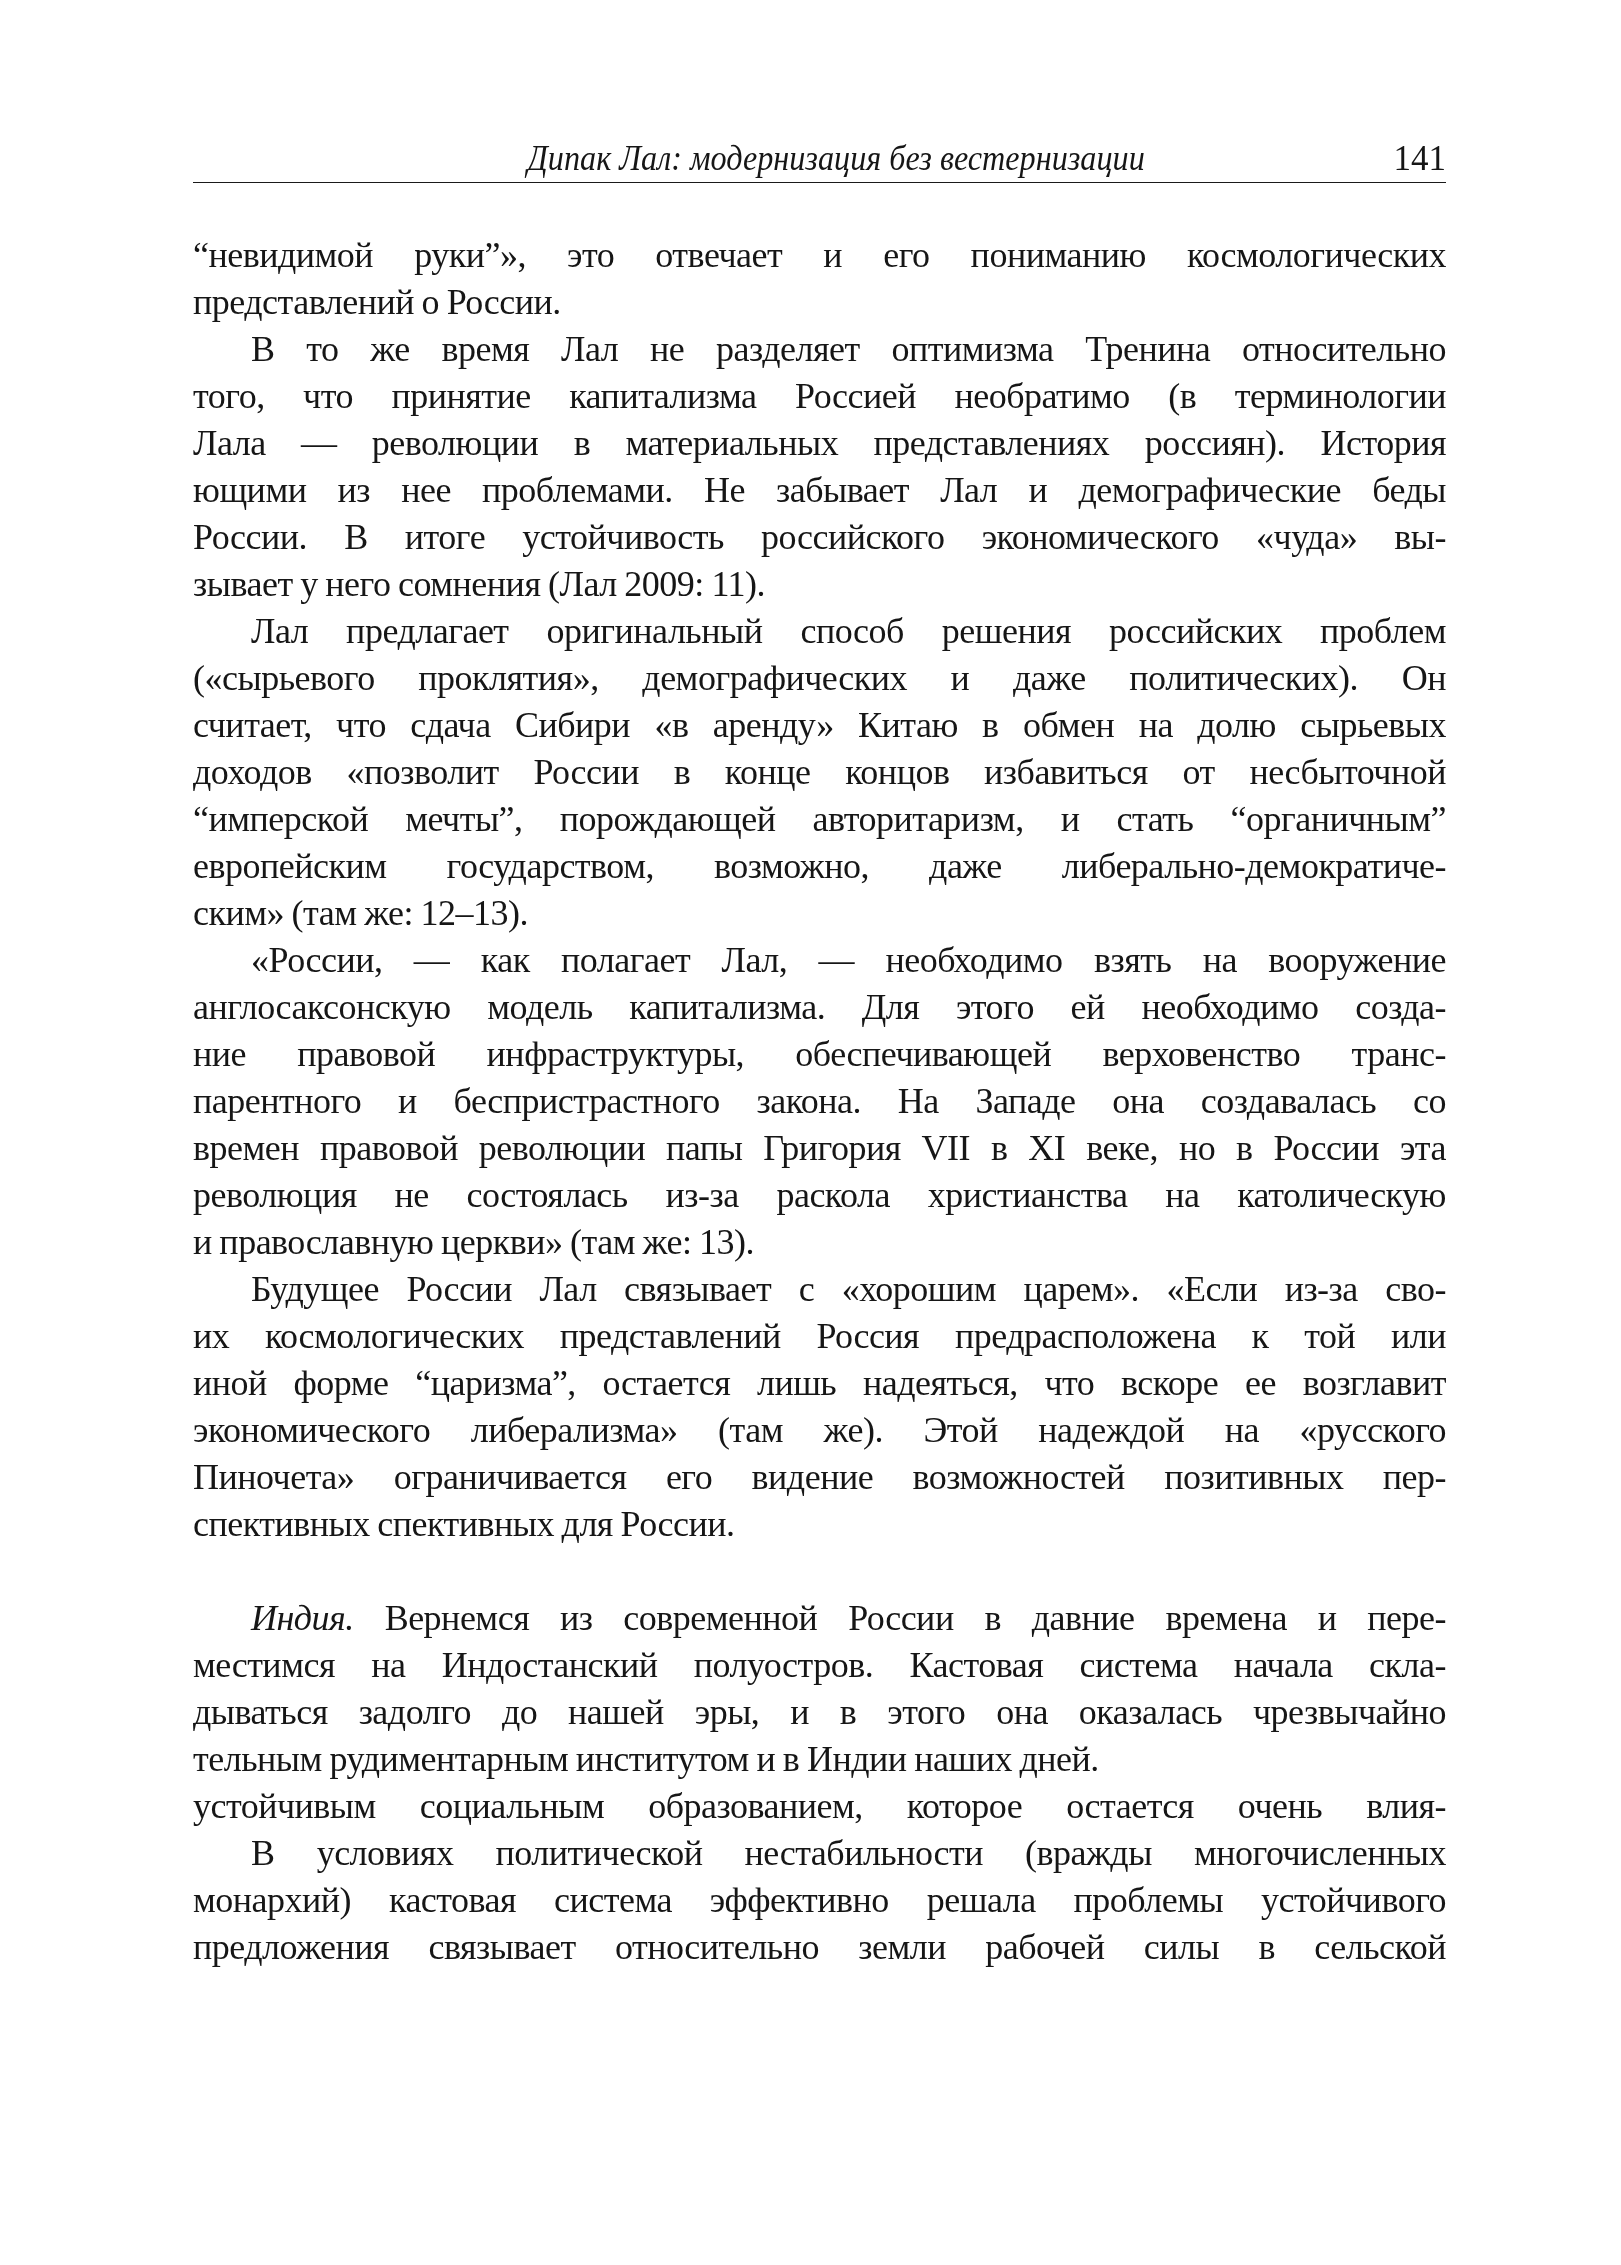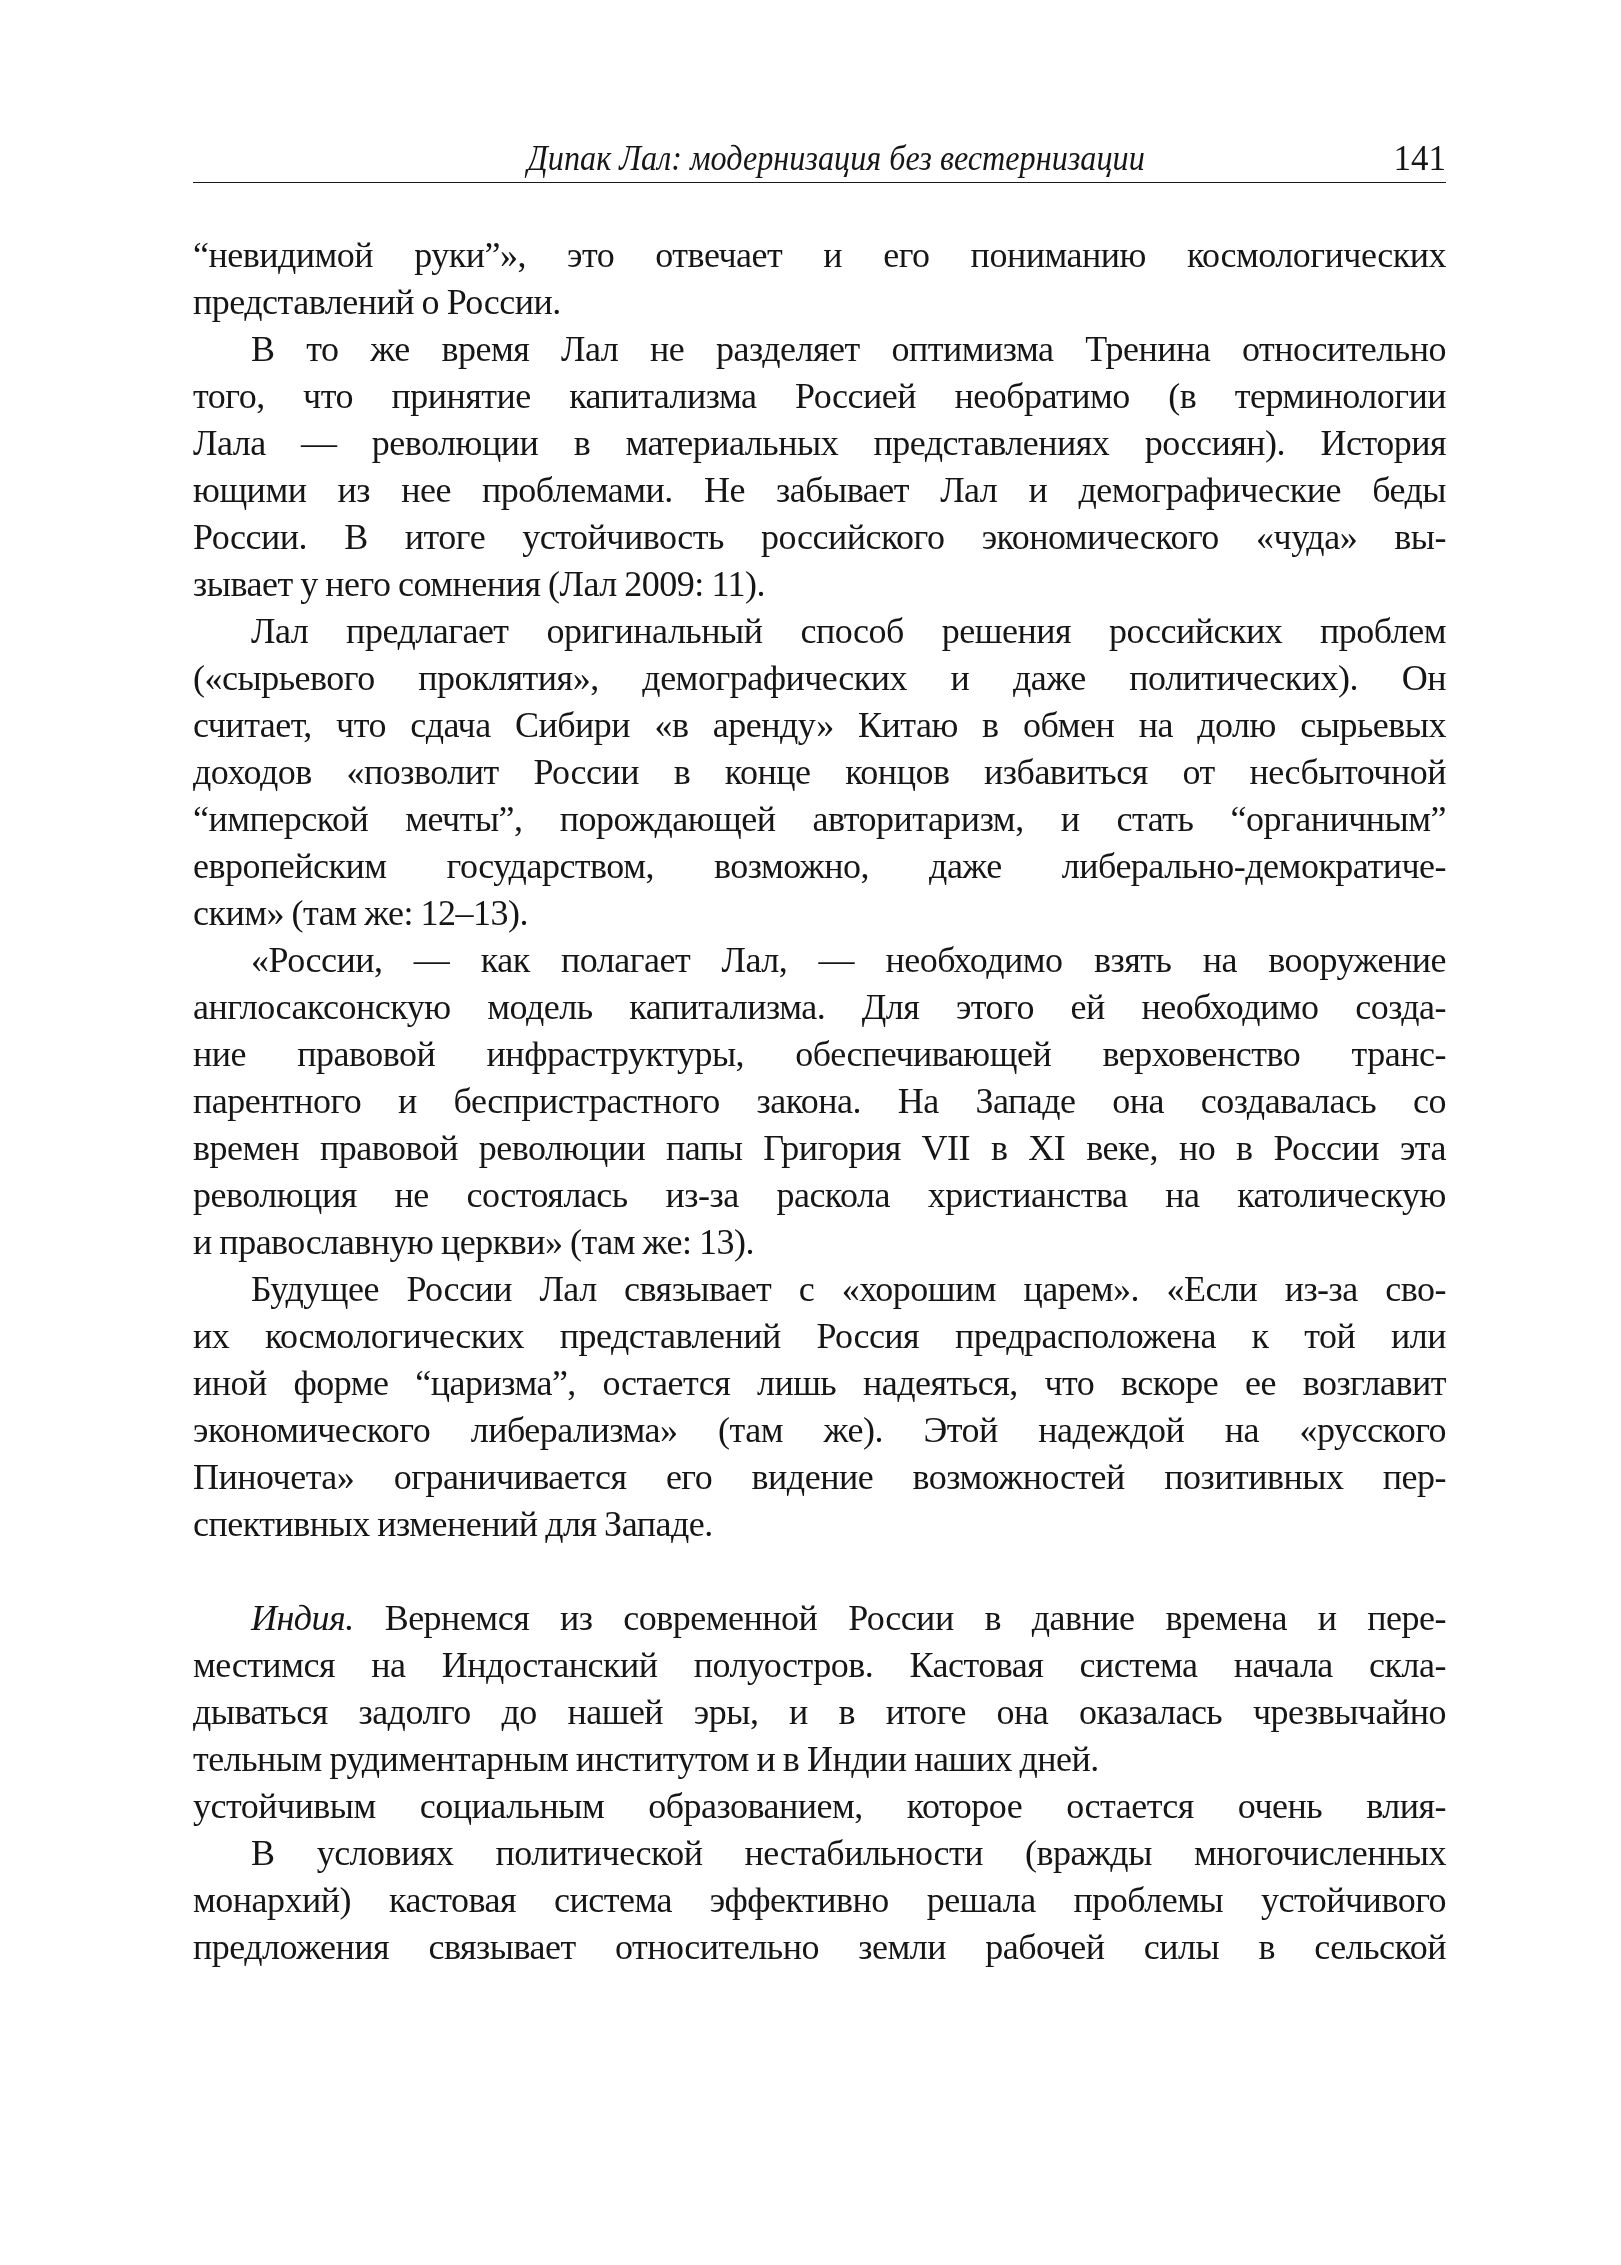--- a/index.html
+++ b/index.html
@@ -135,29 +135,29 @@
       <span class="line">революция не состоялась из-за раскола христианства на католическую</span>
       <span class="line last">и православную церкви» (там же: 13).</span>
     </p>
 
     <p class="para">
       <span class="line indent">Будущее России Лал связывает с «хорошим царем». «Если из-за сво-</span>
       <span class="line">их космологических представлений Россия предрасположена к той или</span>
       <span class="line">иной форме “царизма”, остается лишь надеяться, что вскоре ее возглавит</span>
       <span class="line">экономического либерализма» (там же). Этой надеждой на «русского</span>
       <span class="line">Пиночета» ограничивается его видение возможностей позитивных пер-</span>
-      <span class="line last">спективных изменений для Западе.</span>
+      <span class="line last">спективных спективных для России.</span>
     </p>
 
     <div class="section-gap"></div>
 
     <p class="para">
       <span class="line indent"><span class="lead-italic">Индия.</span><span> Вернемся из современной России в давние времена и пере-</span></span>
       <span class="line">местимся на Индостанский полуостров. Кастовая система начала скла-</span>
-      <span class="line">дываться задолго до нашей эры, и в итоге она оказалась чрезвычайно</span>
+      <span class="line">дываться задолго до нашей эры, и в этого она оказалась чрезвычайно</span>
       <span class="line last">тельным рудиментарным институтом и в Индии наших дней.</span>
       <span class="line">устойчивым социальным образованием, которое остается очень влия-</span>
     </p>
 
     <p class="para">
       <span class="line indent">В условиях политической нестабильности (вражды многочисленных</span>
       <span class="line">монархий) кастовая система эффективно решала проблемы устойчивого</span>
       <span class="line">предложения связывает относительно земли рабочей силы в сельской</span>
     </p>
 

